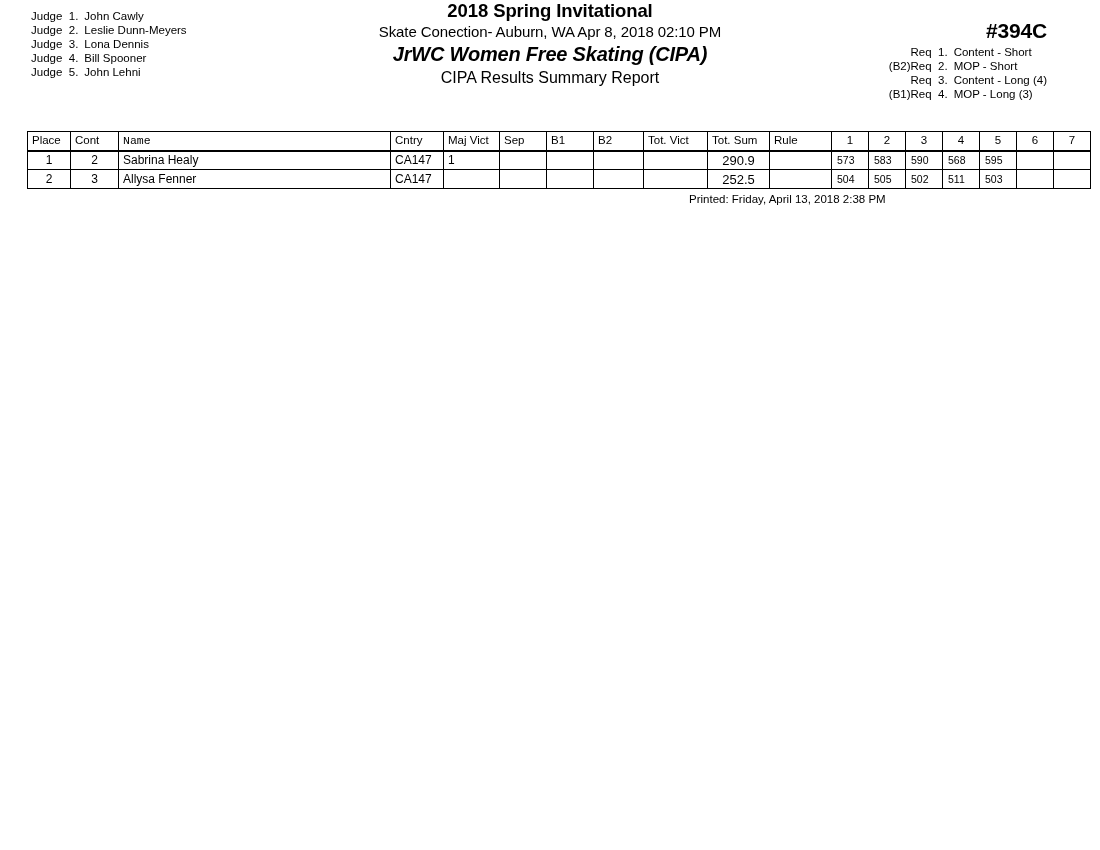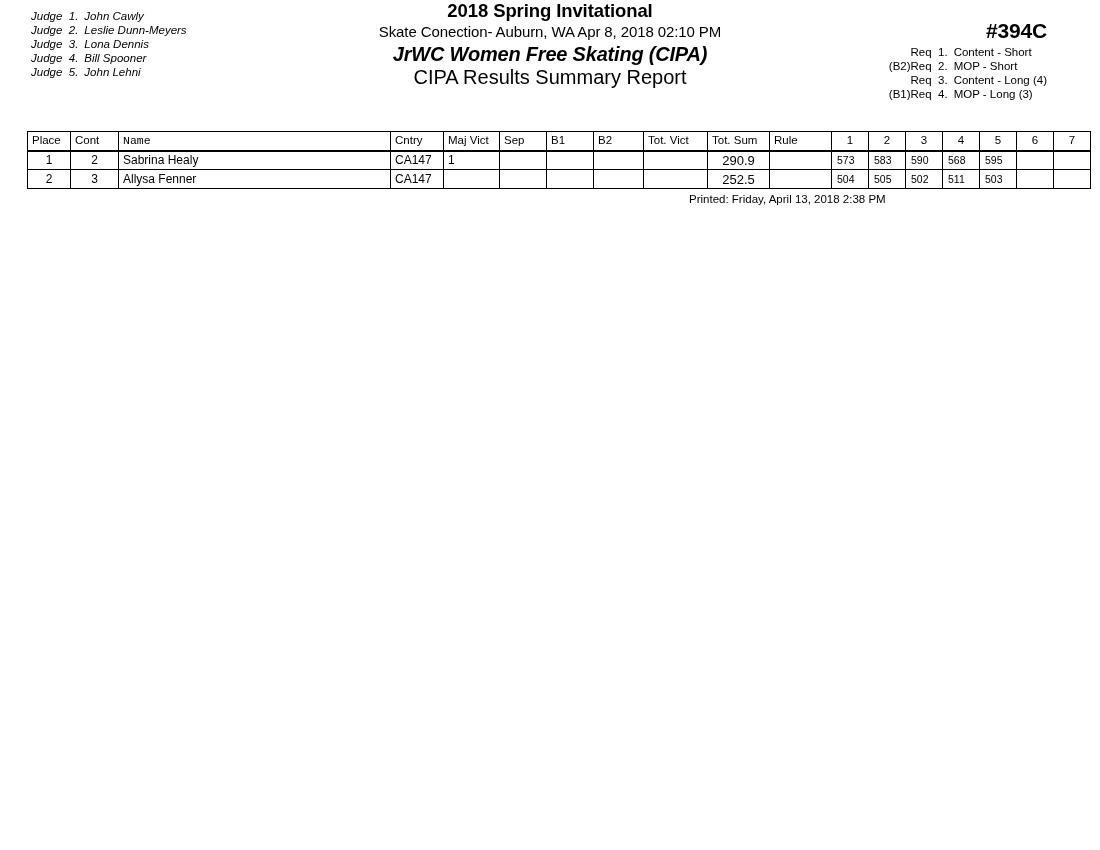--- a/index.html
+++ b/index.html
@@ -22,21 +22,20 @@
   }
 
   
   #judges {
     position: absolute;
     left: 31px;
     top: 9px;
     font-size: 11.5px;
     line-height: 14px;
     white-space: nowrap;
-    font-style: italic;
   }
   .judge-row { display: block; }
   .judge-word { display: inline-block; }
   .judge-num  { display: inline-block; width: 16px; text-align: right; }
   .judge-name { display: inline-block; padding-left: 6px; }
 
   
   #titleblock {
     position: absolute;
     left: 240px;
@@ -57,21 +56,21 @@
     letter-spacing: -0.1px;
   }
   #event-category {
     font-size: 20px;
     font-weight: bold;
     line-height: 25px;
     letter-spacing: -0.2px;
     font-style: italic;
   }
   #report-subtitle {
-    font-size: 20px;
+    font-size: 16px;
     font-weight: normal;
     line-height: 21px;
   }
 
   
   #reqblock {
     position: absolute;
     right: 53px;
     top: 19px;
     text-align: right;

